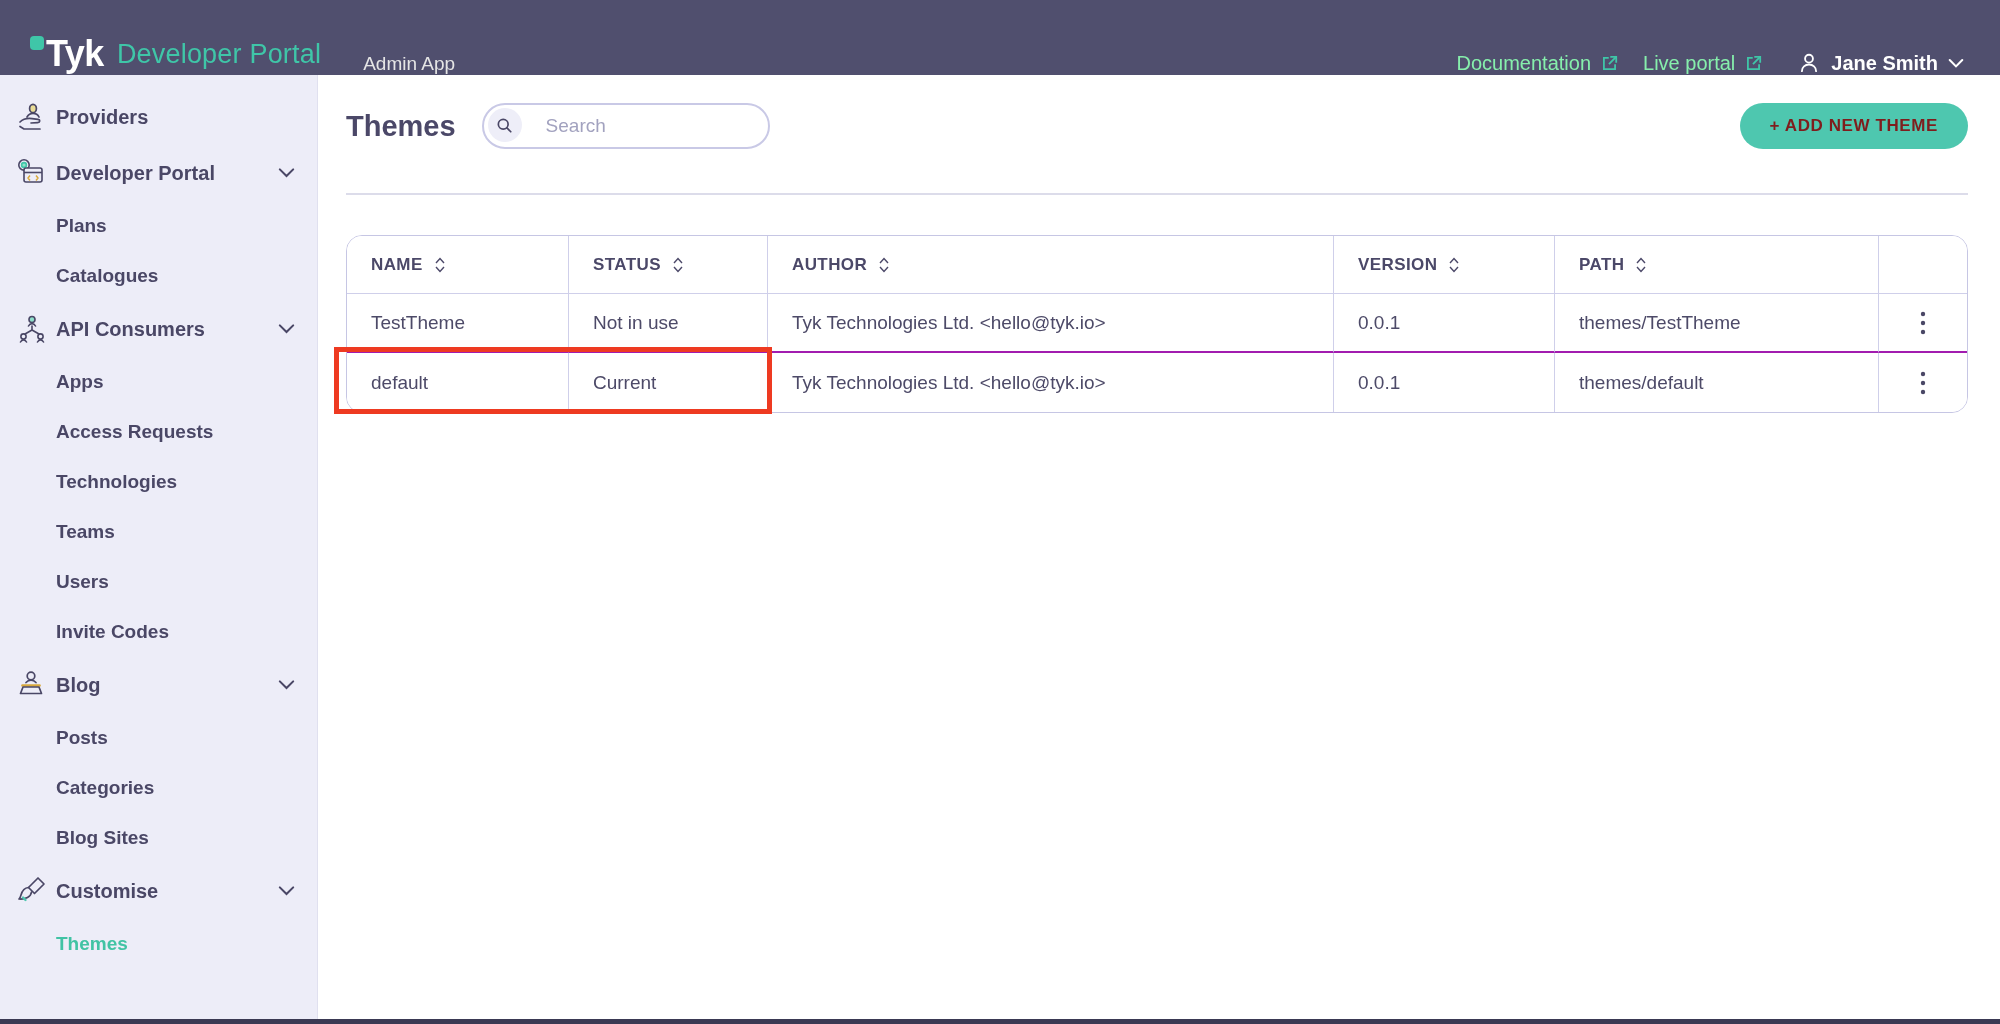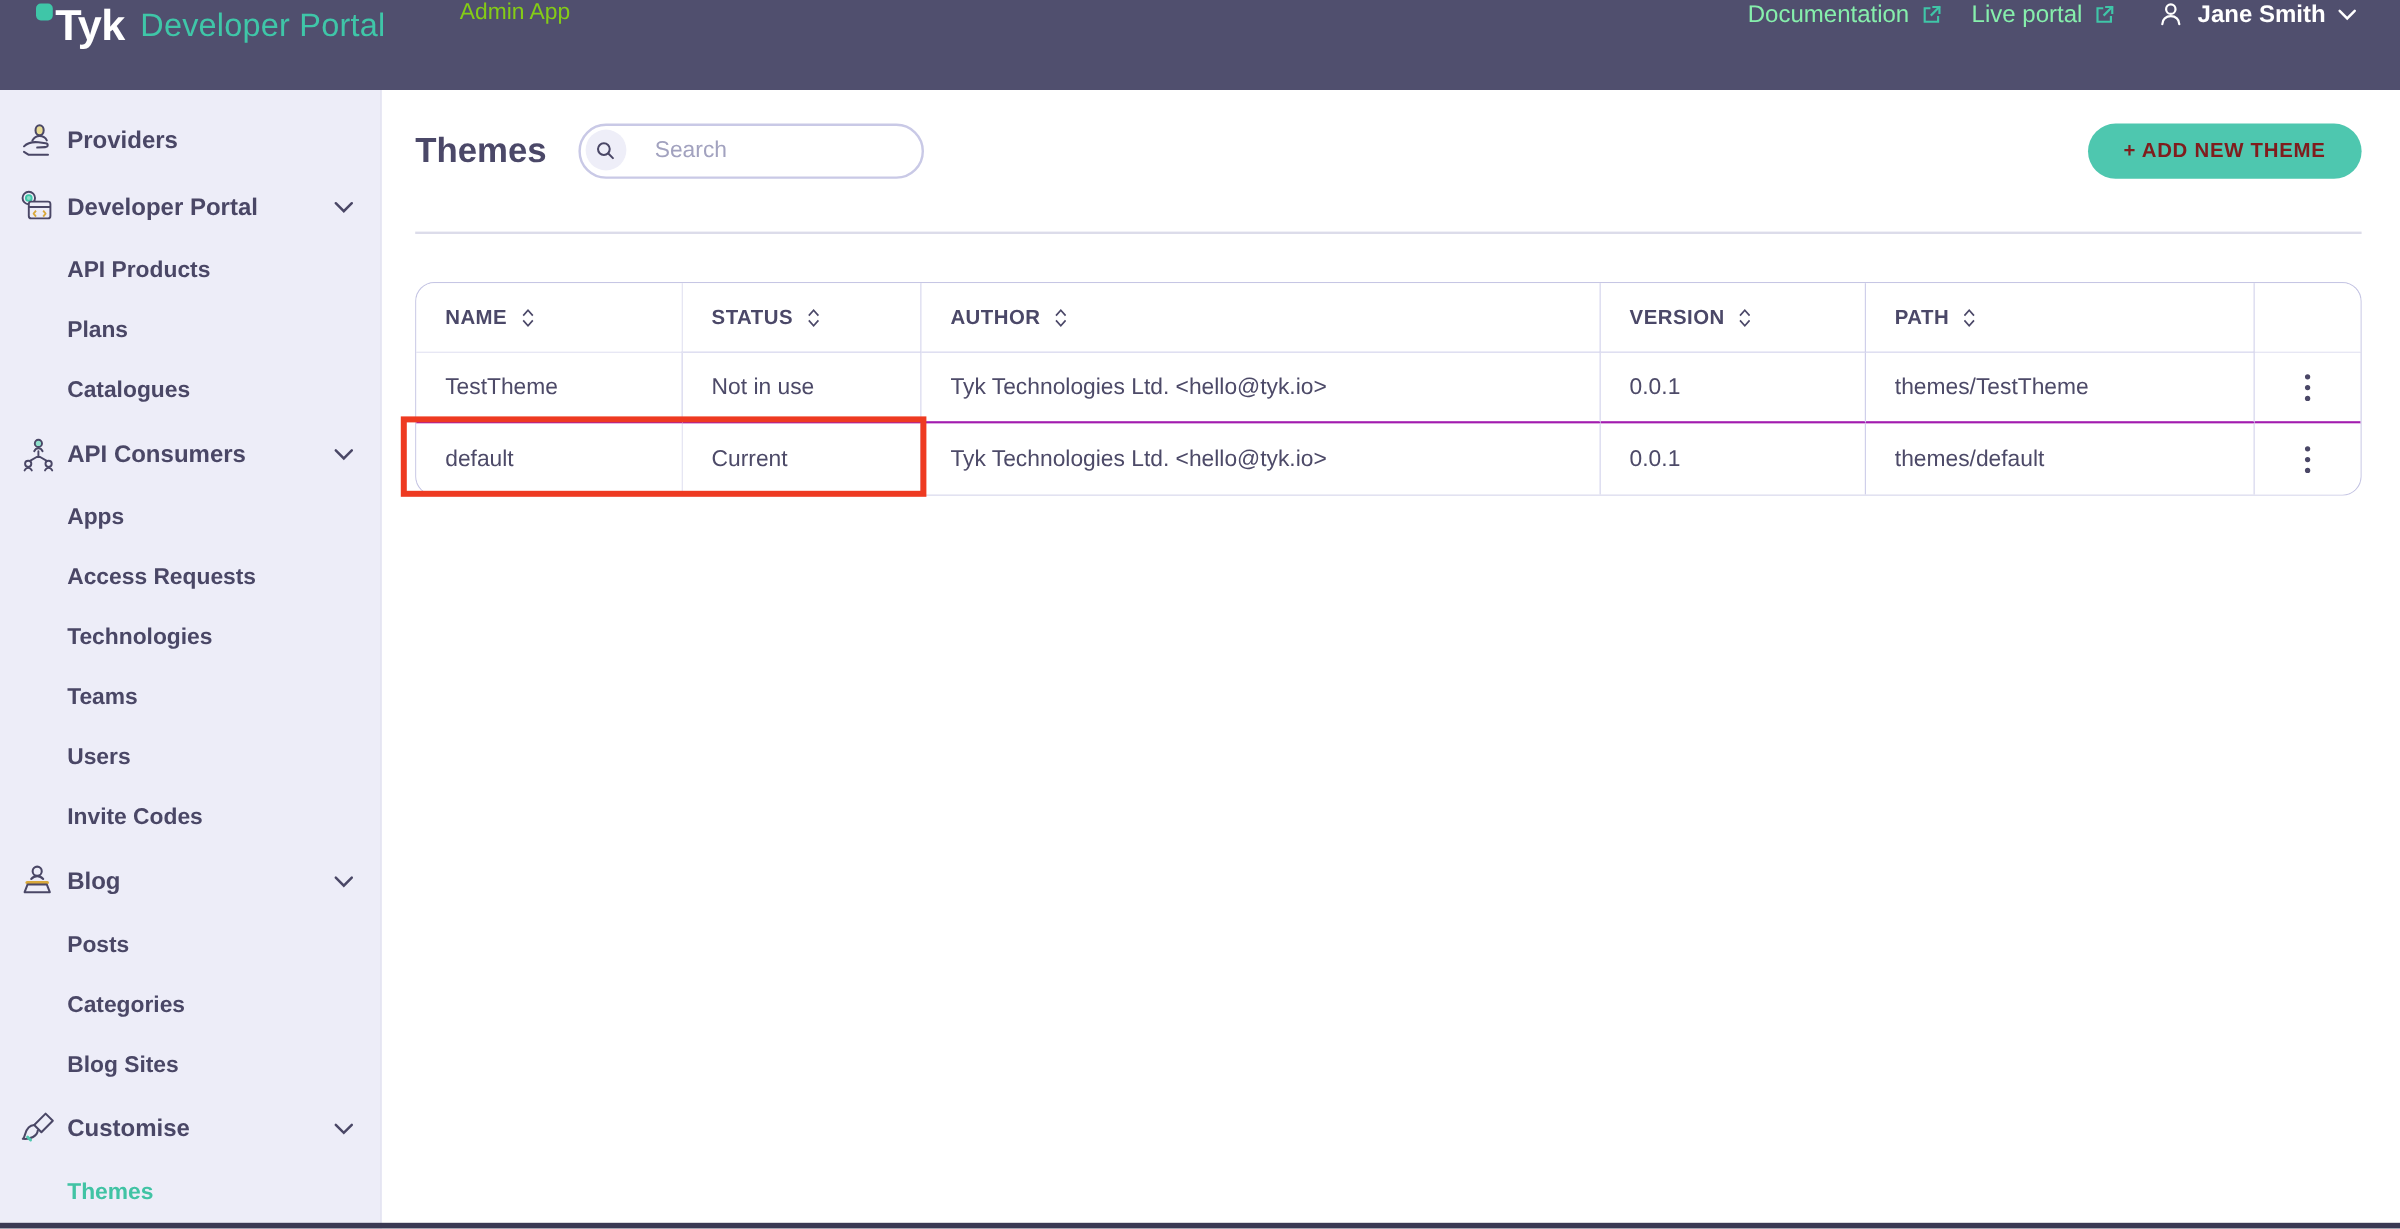--- a/index.html
+++ b/index.html
@@ -3,28 +3,28 @@
 <meta charset="utf-8">
 <style>
   * { margin:0; padding:0; box-sizing:border-box; }
   html,body { background:#ffffff; }
   body { font-family:"Liberation Sans", sans-serif; }
   .page { position:relative; width:2000px; height:1024px; overflow:hidden; background:#ffffff; }
 
   
   .topbar {
     position:absolute; top:0; left:0; width:2000px; height:75px;
-    background:#504f6e; display:flex; align-items:flex-start;
-    padding:0 36px 0 30px; z-index:20;gap:20px;
+    background:#504f6e; display:flex; align-items:flex-end;
+    padding:0 36px 0 30px; z-index:20;
   }
   .logo { display:flex; align-items:center; cursor:pointer; }
   .logo-mark { width:14px; height:14px; background:#3fc6a8; border-radius:4px; display:inline-block; transform:translateY(-11px); margin-right:2px; }
   .logo-text { color:#ffffff; font-size:36px; font-weight:700; letter-spacing:-0.5px; }
   .logo-suffix { color:#3fc6a8; font-size:27px; font-weight:400; margin-left:13px; letter-spacing:0.2px; }
-  .app-label { color:#84cc16; font-size:19px; font-weight:500; margin-left:42px; }
+  .app-label { color:#e5e5e5; font-size:19px; font-weight:500; margin-left:42px; }
   .topbar-right { margin-left:auto; display:flex; align-items:center; }
   .top-link { display:flex; align-items:center; gap:9px; color:#86efac; font-size:20px; cursor:pointer; }
   .top-link + .top-link { margin-left:24px; }
   .user-chip { display:flex; align-items:center; gap:10px; margin-left:34px; cursor:pointer; }
   .user-name { color:#ffffff; font-size:20px; font-weight:600; }
   .icon { display:inline-flex; align-items:center; justify-content:center; }
 
   
   .sidebar {
     position:absolute; top:75px; left:0; width:318px; height:949px;
@@ -174,23 +174,20 @@
         </svg>
       </span>
       <span class="side-label">Developer Portal</span>
       <span class="side-chevron icon">
         <svg width="17" height="11" viewBox="0 0 14 9" fill="none" stroke="#4a4766" stroke-width="1.7" stroke-linecap="round">
             <path d="M1.5 1.5L7 7l5.5-5.5"></path>
           </svg>
       </span>
     </div>
 
-    <div class="side-item sub">
-      <span class="side-label">API Products</span>
-    </div>
     <div class="side-item sub">
       <span class="side-label">Plans</span>
     </div>
     <div class="side-item sub">
       <span class="side-label">Catalogues</span>
     </div>
 
     <div class="side-item top">
       <span class="side-icon icon">
         <svg width="36" height="36" viewBox="0 0 36 36" fill="none" stroke="#4a4766" stroke-width="1.6" stroke-linecap="round" stroke-linejoin="round">

